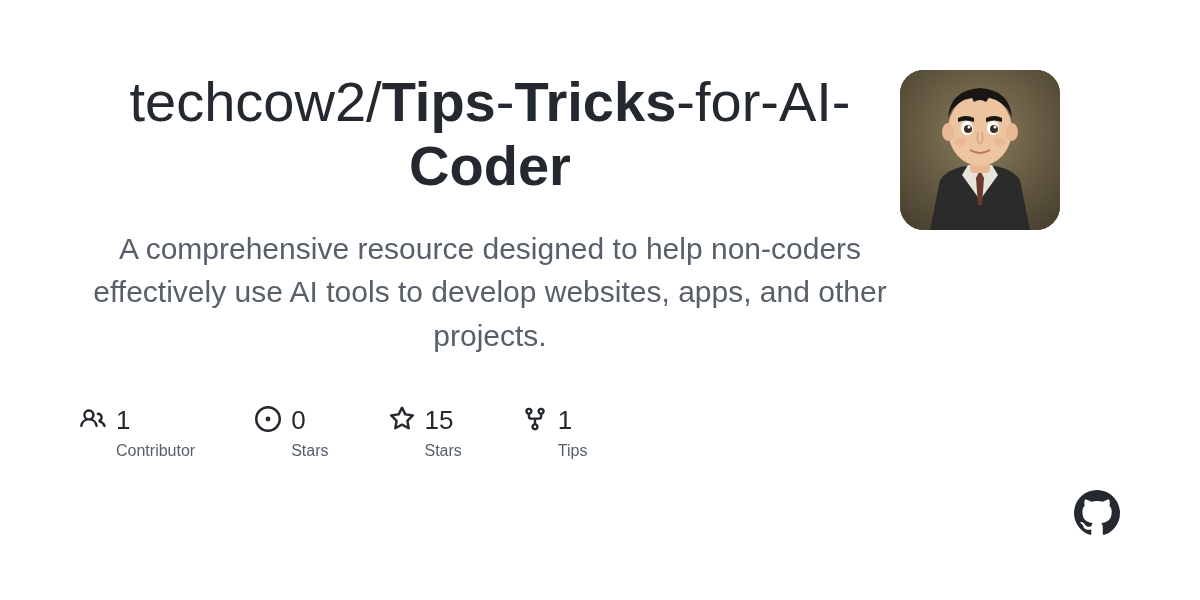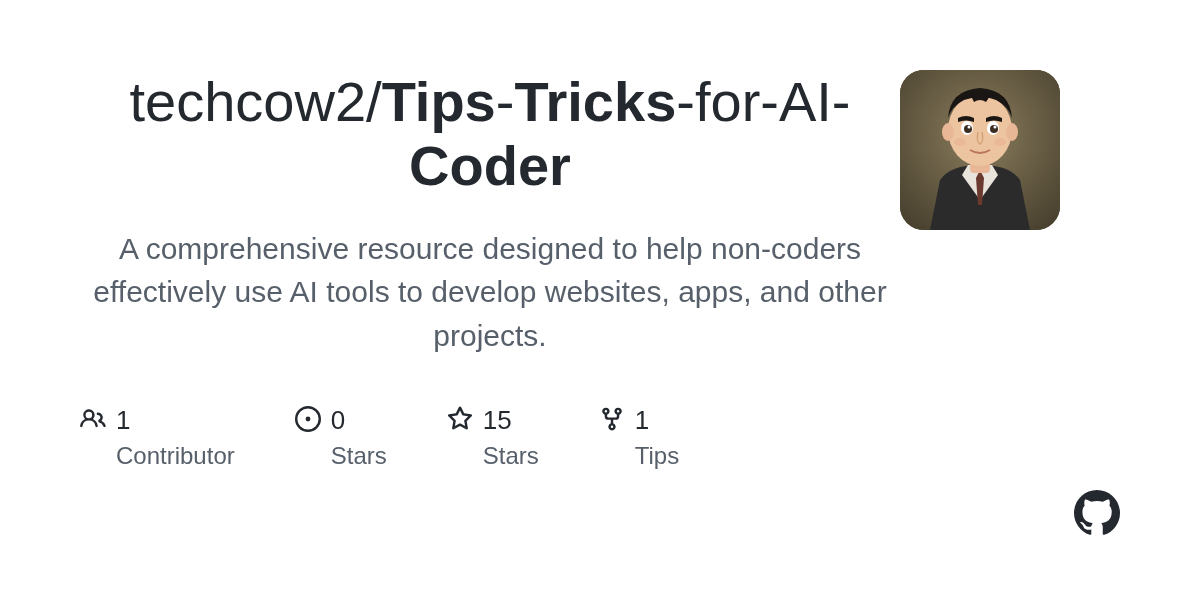--- a/index.html
+++ b/index.html
@@ -55,21 +55,21 @@
       width: 26px;
       height: 26px;
       fill: #24292f;
     }
     .stat-count {
       font-size: 26px;
       color: #24292f;
       font-weight: 400;
     }
     .stat-label {
-      font-size: 24px;
+      font-size: 16px;
       color: #57606a;
       margin-top: 6px;
       margin-left: 36px;
     }
     .avatar {
       width: 160px;
       height: 160px;
       border-radius: 24px;
       flex-shrink: 0;
       overflow: hidden;

